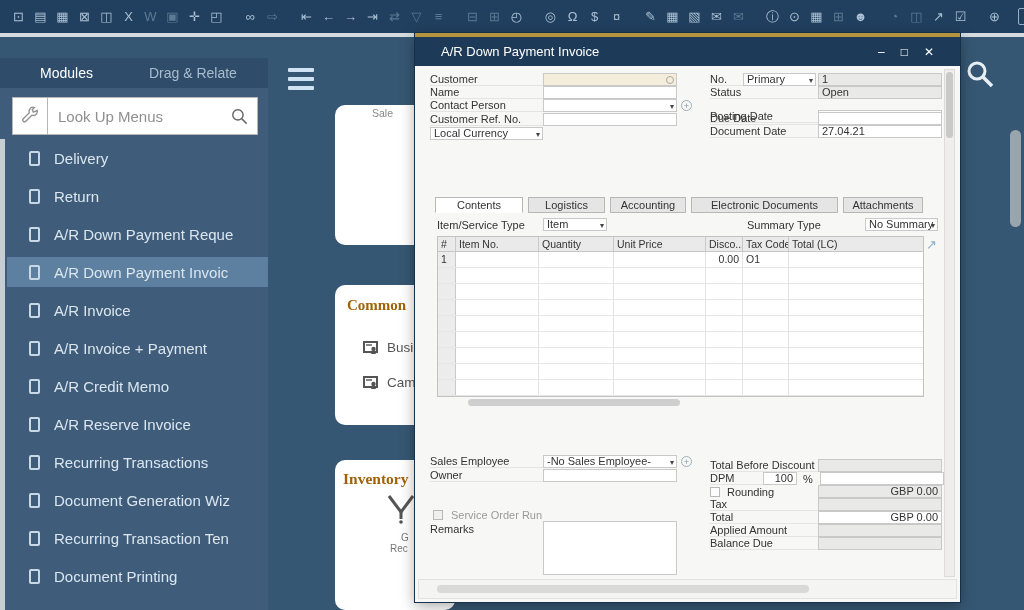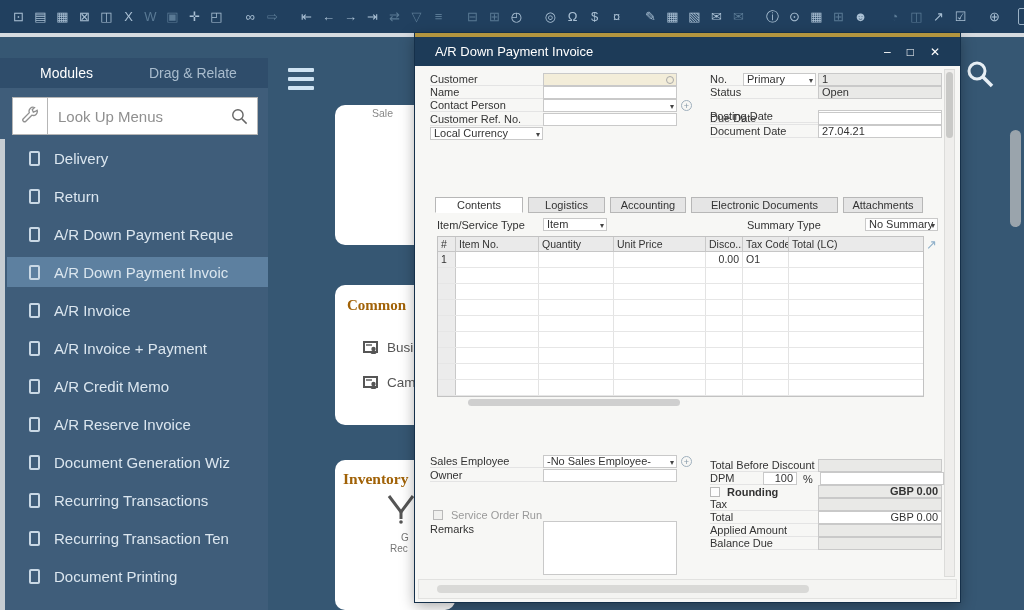--- a/index.html
+++ b/index.html
@@ -53,21 +53,21 @@
   .card-inventory { left:335px; top:460px; width:120px; height:150px; }
   .inv-title { left:8px; top:10px; font-size:15.5px; }
   .funnel { position:absolute; left:52px; top:34px; }
   .inv-line1 { position:absolute; left:66px; top:72px; font-size:10px; color:#777; }
   .inv-line2 { position:absolute; left:55px; top:83px; font-size:10px; color:#777; }
 
   
   .dialog { position:absolute; left:415px; top:33px; width:545px; height:569px; z-index:5;
             border-top:4px solid #b3953f; background:#f7f7f5;
             box-shadow:0 0 0 1px #15304a, 0 4px 14px rgba(0,0,0,.35); }
-  .titlebar { height:29px; background:#1d3b58; display:flex; align-items:center; padding:0 20px; }
+  .titlebar { height:29px; background:#1d3b58; display:flex; align-items:center; padding:0 26px; }
   .dtitle { color:#fff; font-size:13px; flex:1; }
   .wctl { color:#fff; font-size:12px; margin-left:16px; cursor:default; }
   .dlg-body { position:relative; height:536px; font-size:11px; color:#333; }
 
   .fr { position:absolute; display:flex; align-items:center; height:13px; }
   .lbl { border-bottom:1px solid #e4e4e4; height:13px; line-height:12px; white-space:nowrap; overflow:hidden; }
   .lw113 { width:113px; } .lw108 { width:108px; } .lw33 { width:33px; } .lw53 { width:53px; }
   .fld { height:13px; line-height:11px; background:#fff; border:1px solid #c9c9c9; padding:0 3px; white-space:nowrap; overflow:hidden; }
   .w134 { width:134px; } .w124 { width:124px; } .w113 { width:113px; } .w73 { width:73px; } .w64 { width:64px; } .w34 { width:34px; }
   .grey { background:#e9e9e7; }
@@ -200,25 +200,25 @@
     <div class="sitem">
         <span class="doc-ic"></span>
         <span class="sitem-label">A/R Credit Memo</span>
       </div>
     <div class="sitem">
         <span class="doc-ic"></span>
         <span class="sitem-label">A/R Reserve Invoice</span>
       </div>
     <div class="sitem">
         <span class="doc-ic"></span>
+        <span class="sitem-label">Recurring Transactions</span>
+      </div>
+    <div class="sitem">
+        <span class="doc-ic"></span>
         <span class="sitem-label">Document Generation Wiz</span>
-      </div>
-    <div class="sitem">
-        <span class="doc-ic"></span>
-        <span class="sitem-label">Recurring Transactions</span>
       </div>
     <div class="sitem">
         <span class="doc-ic"></span>
         <span class="sitem-label">Recurring Transaction Ten</span>
       </div>
     <div class="sitem">
         <span class="doc-ic"></span>
         <span class="sitem-label">Document Printing</span>
       </div>
   </div>
@@ -454,21 +454,21 @@
     <div class="fr" style="left:295px; top:393px;">
       <span class="lbl lw108">Total Before Discount</span>
       <span class="fld w124 grey"></span>
     </div>
     <div class="fr" style="left:295px; top:406px;">
       <span class="lbl lw53">DPM</span>
       <span class="fld w34 r">100</span>
       <span style="margin:0 4px 0 6px;">%</span>
       <span class="fld w124" style="margin-left:3px;"></span>
     </div>
-    <div class="fr" style="left:295px; top:419px;font-weight:bold;">
+    <div class="fr" style="left:295px; top:419px;">
       <span style="display:flex; align-items:center; width:108px;">
         <span class="cb"></span>
         <span style="margin-left:7px;">Rounding</span>
       </span>
       <span class="fld w124 grey r">GBP 0.00</span>
     </div>
     <div class="fr" style="left:295px; top:432px;">
       <span class="lbl lw108">Tax</span>
       <span class="fld w124 grey"></span>
     </div>

